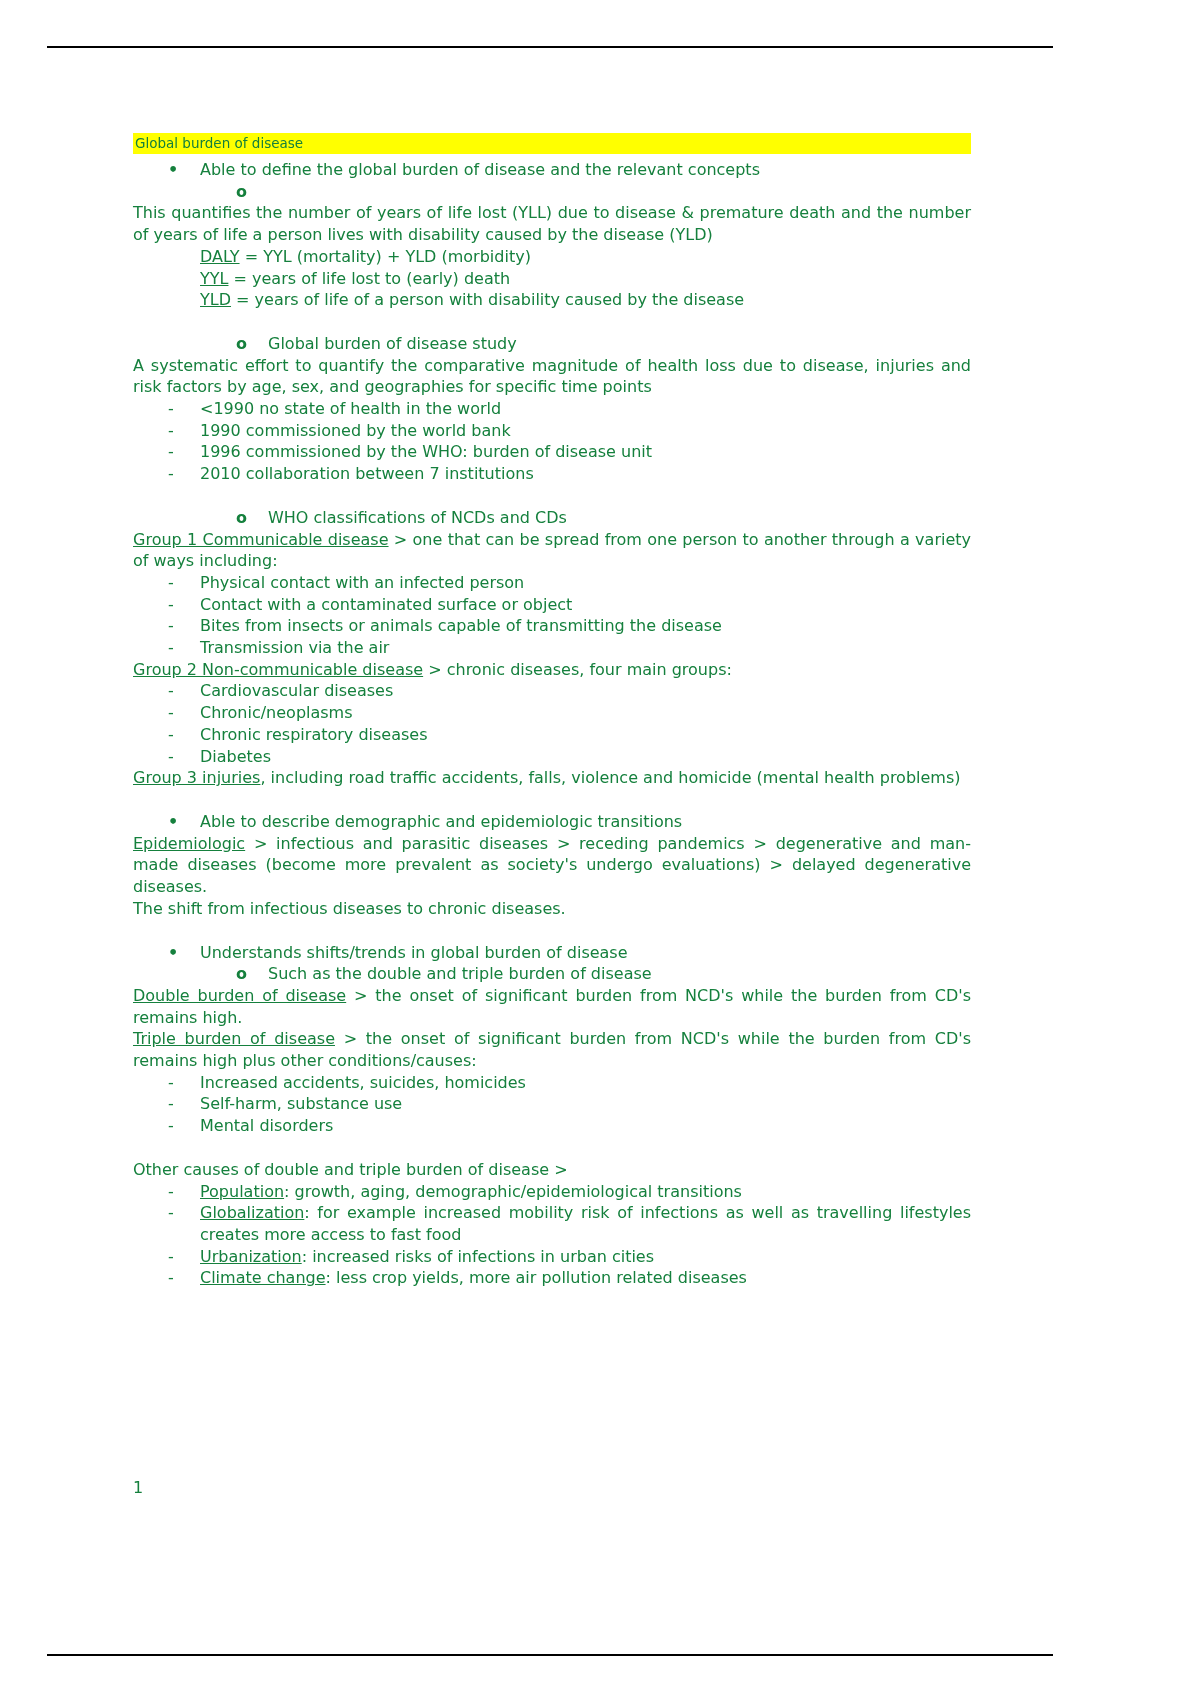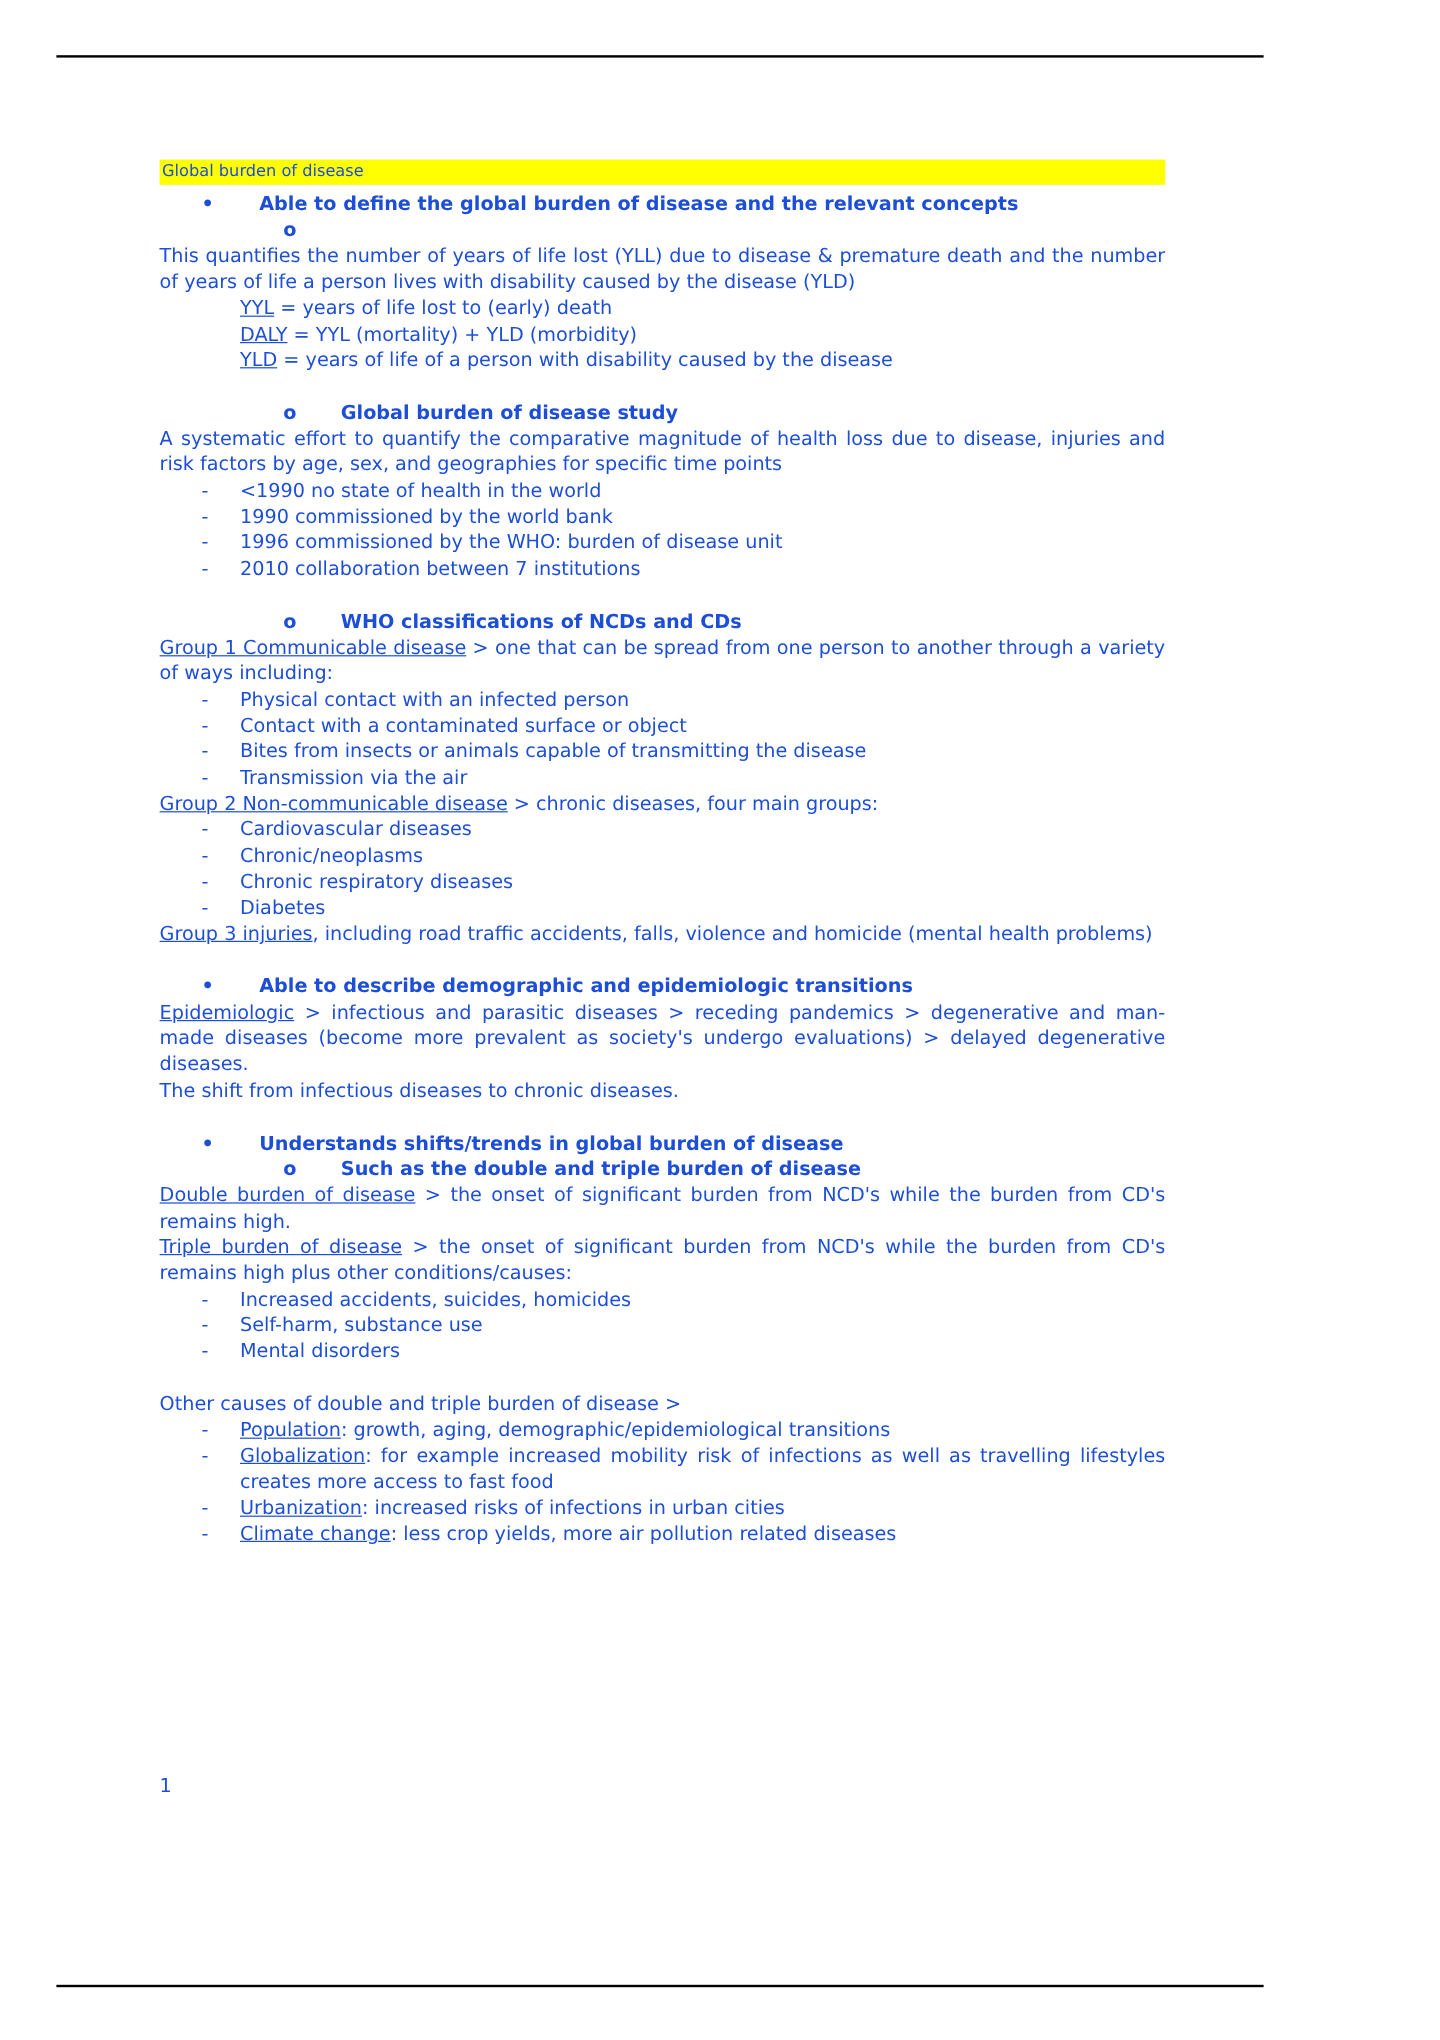--- a/index.html
+++ b/index.html
@@ -4,63 +4,63 @@
 <style>
   * { margin:0; padding:0; box-sizing:border-box; }
   html,body { background:#ffffff; }
   .page {
     position:relative;
     width:1200px; height:1700px;
     background:#ffffff;
     font-family:"DejaVu Sans", sans-serif;
     font-size:16px;
     line-height:21.7px;
-    color:#1d4ed8;
+    color:#15803d;
     overflow:hidden;
   }
   .rule { position:absolute; background:#000000; height:2px; }
   .rule-top { top:46px; left:47px; width:1006px; }
   .rule-bottom { top:1654px; left:47px; width:1006px; }
   .content { position:absolute; left:133px; top:133px; width:838px; }
   .highlight-title {
     display:block; width:100%;
     font-size:13.5px; line-height:17px;
     padding:2px 3px 2px 2px;
     margin-bottom:5px;
   }
   .row { display:flex; align-items:flex-start; }
   .row .marker { flex:0 0 32px; }
   .rowtext { flex:1 1 auto; min-width:0; }
   .bullet1 { padding-left:35px; }
   .bullet2 { padding-left:103px; }
   .dash    { padding-left:35px; }
   .bullet1 .marker, .bullet2 .marker { font-weight:bold; }
-  .b { font-weight:bold;margin-left:16px; }
+  .b { font-weight:normal; }
   .u { text-decoration:underline; }
   .justify { text-align:justify; }
   .para.indent { padding-left:67px; }
   .page-number { position:absolute; left:133px; top:1477px; font-size:16px; }
 </style>
 </head>
 <body>
 
 <div class="page">
   <div class="rule rule-top"></div>
   <div class="content">
       <div class="highlight-title" style="background: rgb(255, 255, 0);">Global burden of disease</div>
       <div class="row bullet1">
         <span class="marker">•</span>
         <span class="rowtext b"><span>Able to define the global burden of disease and the relevant concepts</span></span>
       </div>
       <div class="row bullet2">
         <span class="marker">o</span>
       </div>
       <div class="para justify"><span>This quantifies the number of years of life lost (YLL) due to disease &amp; premature death and the number of years of life a person lives with disability caused by the disease (YLD)</span></div>
+      <div class="para indent"><span class="u">DALY</span><span> = YYL (mortality) + YLD (morbidity)</span></div>
       <div class="para indent"><span class="u">YYL</span><span> = years of life lost to (early) death</span></div>
-      <div class="para indent"><span class="u">DALY</span><span> = YYL (mortality) + YLD (morbidity)</span></div>
       <div class="para indent"><span class="u">YLD</span><span> = years of life of a person with disability caused by the disease</span></div>
       <div style="height: 22px;"></div>
       <div class="row bullet2">
         <span class="marker">o</span>
         <span class="rowtext b"><span>Global burden of disease study</span></span>
       </div>
       <div class="para justify"><span>A systematic effort to quantify the comparative magnitude of health loss due to disease, injuries and risk factors by age, sex, and geographies for specific time points</span></div>
       <div class="row dash">
         <span class="marker">-</span>
         <span class="rowtext"><span>&lt;1990 no state of health in the world</span></span>

